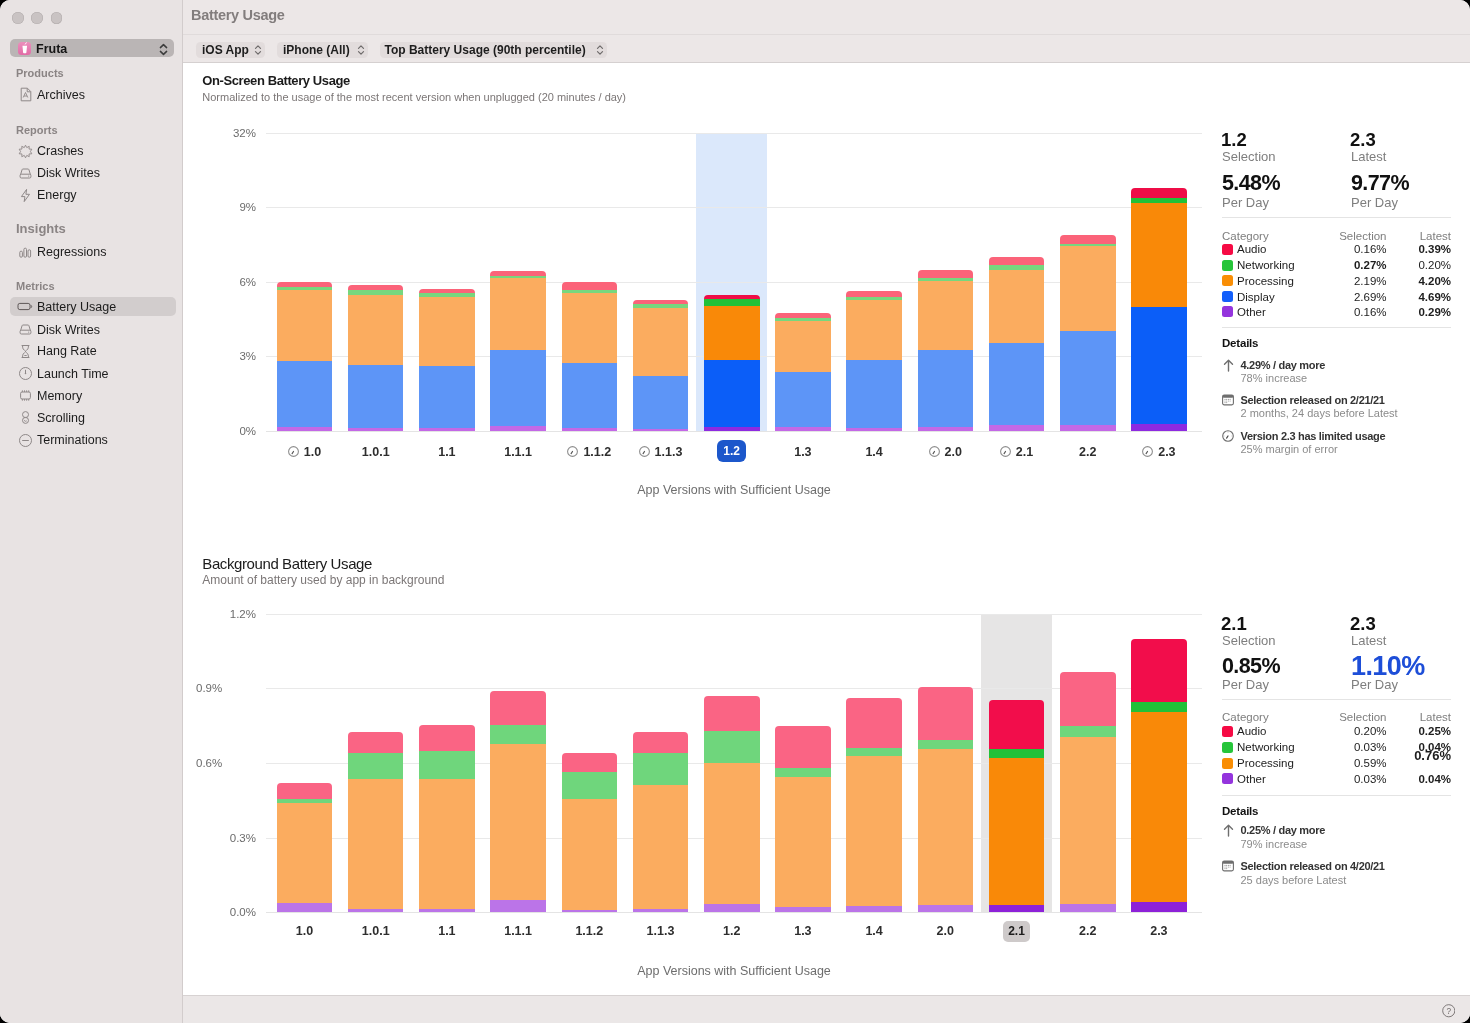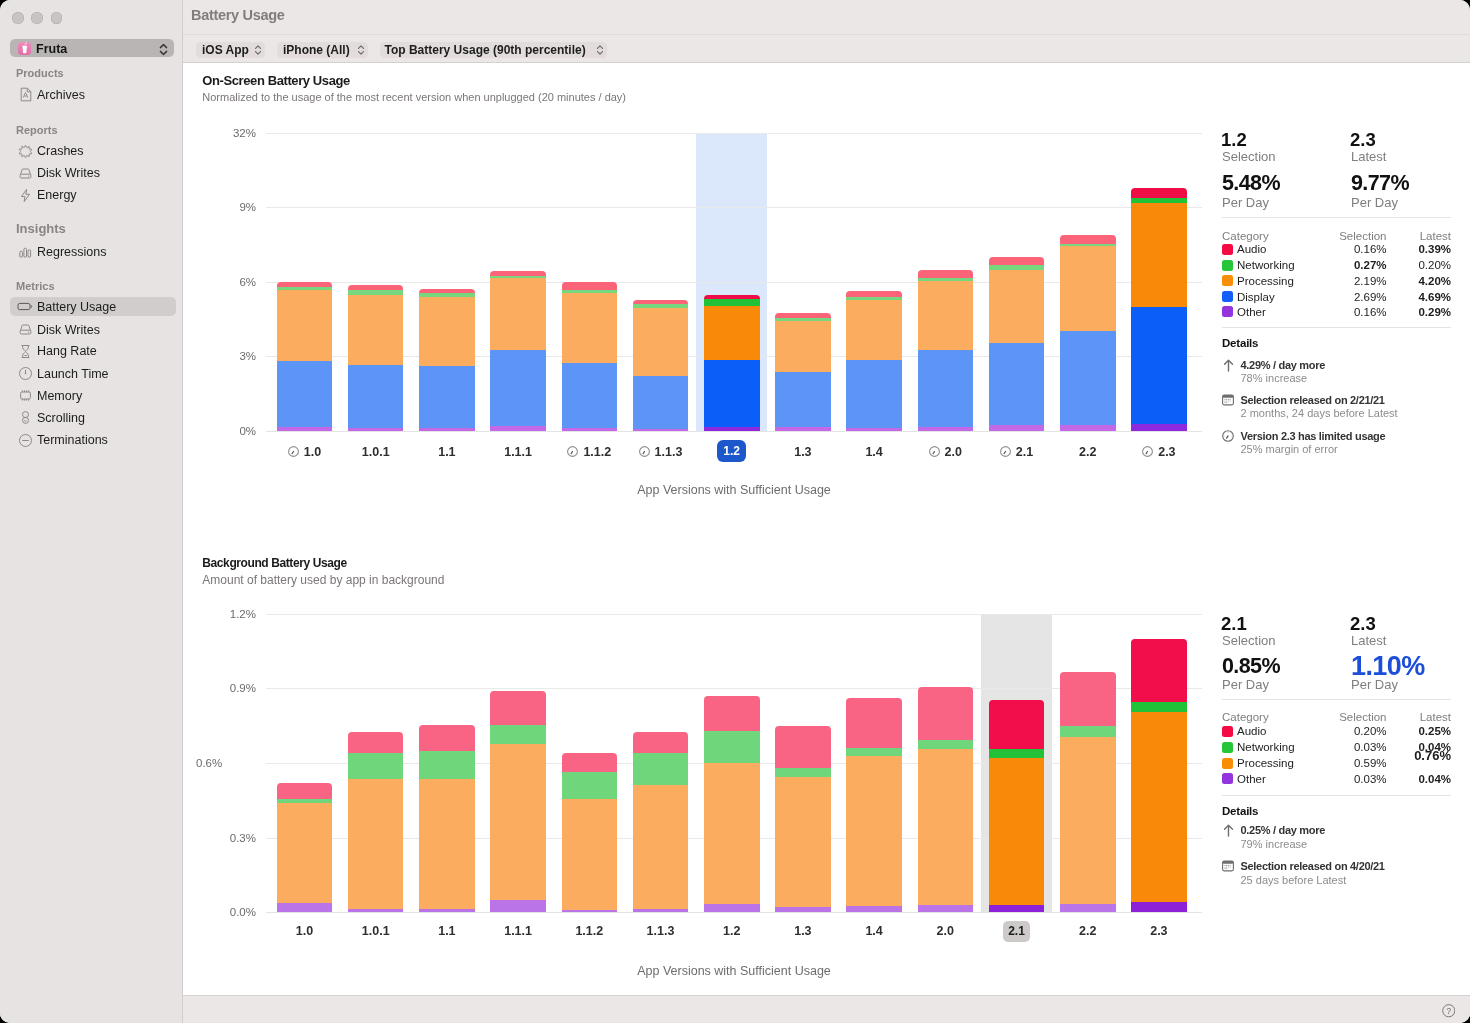--- a/index.html
+++ b/index.html
@@ -151,21 +151,21 @@
     <div style="position:absolute;right:1214px;top:200.0px;width:60px;text-align:right;font-size:11.5px;color:#6b6b6b;line-height:14px" class="yl">9%</div>
     <div style="position:absolute;left:266px;width:936px;top:281.6px;height:1px;background:#e9e9e9"></div>
     <div style="position:absolute;right:1214px;top:274.6px;width:60px;text-align:right;font-size:11.5px;color:#6b6b6b;line-height:14px" class="yl">6%</div>
     <div style="position:absolute;left:266px;width:936px;top:356.1px;height:1px;background:#e9e9e9"></div>
     <div style="position:absolute;right:1214px;top:349.1px;width:60px;text-align:right;font-size:11.5px;color:#6b6b6b;line-height:14px" class="yl">3%</div>
     <div style="position:absolute;left:266px;width:936px;top:430.6px;height:1px;background:#e4e4e4"></div>
     <div style="position:absolute;right:1214px;top:423.6px;width:60px;text-align:right;font-size:11.5px;color:#6b6b6b;line-height:14px" class="yl">0%</div>
 <div style="position:absolute;left:266px;width:936px;top:613.5px;height:1px;background:#e9e9e9"></div>
     <div style="position:absolute;right:1214px;top:606.5px;width:60px;text-align:right;font-size:11.5px;color:#6b6b6b;line-height:14px" class="yl">1.2%</div>
     <div style="position:absolute;left:266px;width:936px;top:688.2px;height:1px;background:#e9e9e9"></div>
-    <div style="position:absolute;right:1214px;top:681.2px;width:60px;text-align:right;font-size:11.5px;color:#6b6b6b;line-height:14px" class="yl">0.9%</div>
+    <div style="position:absolute;right:1214px;top:681.2px;width:60px;font-size:11.5px;color:#6b6b6b;line-height:14px" class="yl">0.9%</div>
     <div style="position:absolute;left:266px;width:936px;top:762.9px;height:1px;background:#e9e9e9"></div>
     <div style="position:absolute;right:1214px;top:755.9px;width:60px;text-align:left;font-size:11.5px;color:#6b6b6b;line-height:14px" class="yl">0.6%</div>
     <div style="position:absolute;left:266px;width:936px;top:837.7px;height:1px;background:#e9e9e9"></div>
     <div style="position:absolute;right:1214px;top:830.7px;width:60px;text-align:right;font-size:11.5px;color:#6b6b6b;line-height:14px" class="yl">0.3%</div>
     <div style="position:absolute;left:266px;width:936px;top:912.4px;height:1px;background:#e4e4e4"></div>
     <div style="position:absolute;right:1214px;top:905.4px;width:60px;text-align:right;font-size:11.5px;color:#6b6b6b;line-height:14px" class="yl">0.0%</div>
 <div style="position:absolute;left:276.8px;top:281.9px;width:55.5px;height:148.7px;border-radius:4px 4px 0 0;background:linear-gradient(to bottom,#fb6379 0.0px 5.1px,#77d77e 5.1px 8.1px,#fbac5f 8.1px 79.1px,#5d95f7 79.1px 144.6px,#c368e6 144.6px 148.7px)"></div>
     <div style="position:absolute;left:347.9px;top:284.8px;width:55.5px;height:145.8px;border-radius:4px 4px 0 0;background:linear-gradient(to bottom,#fb6379 0.0px 5.4px,#77d77e 5.4px 10.0px,#fbac5f 10.0px 80.3px,#5d95f7 80.3px 142.6px,#c368e6 142.6px 145.8px)"></div>
     <div style="position:absolute;left:419.1px;top:288.9px;width:55.5px;height:141.7px;border-radius:4px 4px 0 0;background:linear-gradient(to bottom,#fb6379 0.0px 3.7px,#77d77e 3.7px 8.4px,#fbac5f 8.4px 76.9px,#5d95f7 76.9px 139.1px,#c368e6 139.1px 141.7px)"></div>
     <div style="position:absolute;left:490.4px;top:271.2px;width:55.5px;height:159.4px;border-radius:4px 4px 0 0;background:linear-gradient(to bottom,#fb6379 0.0px 4.8px,#77d77e 4.8px 7.5px,#fbac5f 7.5px 78.9px,#5d95f7 78.9px 155.1px,#c368e6 155.1px 159.4px)"></div>
@@ -260,21 +260,21 @@
     <div style="position:absolute;left:600.5px;top:920.2px;width:120px;height:22px;text-align:center;font-size:12.5px;font-weight:bold;color:#2e2e2e;line-height:22px">1.1.3</div>
     <div style="position:absolute;left:671.7px;top:920.2px;width:120px;height:22px;text-align:center;font-size:12.5px;font-weight:bold;color:#2e2e2e;line-height:22px">1.2</div>
     <div style="position:absolute;left:742.9px;top:920.2px;width:120px;height:22px;text-align:center;font-size:12.5px;font-weight:bold;color:#2e2e2e;line-height:22px">1.3</div>
     <div style="position:absolute;left:814.1px;top:920.2px;width:120px;height:22px;text-align:center;font-size:12.5px;font-weight:bold;color:#2e2e2e;line-height:22px">1.4</div>
     <div style="position:absolute;left:885.3px;top:920.2px;width:120px;height:22px;text-align:center;font-size:12.5px;font-weight:bold;color:#2e2e2e;line-height:22px">2.0</div>
     <div style="position:absolute;left:1003.0px;top:920.6px;width:27px;height:21.4px;border-radius:5px;background:#cecaca;color:#1d1d1d;font-size:12px;font-weight:bold;text-align:center;line-height:21.4px">2.1</div>
     <div style="position:absolute;left:1027.7px;top:920.2px;width:120px;height:22px;text-align:center;font-size:12.5px;font-weight:bold;color:#2e2e2e;line-height:22px">2.2</div>
     <div style="position:absolute;left:1098.9px;top:920.2px;width:120px;height:22px;text-align:center;font-size:12.5px;font-weight:bold;color:#2e2e2e;line-height:22px">2.3</div>
 <div style="position:absolute;left:202.3px;top:74px;font-size:13px;font-weight:bold;color:#1b1b1b;letter-spacing:-0.4px;line-height:13px">On-Screen Battery Usage</div>
     <div style="position:absolute;left:202.3px;top:91px;font-size:11px;color:#7b7676;line-height:12px">Normalized to the usage of the most recent version when unplugged (20 minutes / day)</div>
-    <div style="position:absolute;left:202.3px;top:556.5px;font-size:12px;font-weight:bold;color:#1b1b1b;letter-spacing:-0.4px;line-height:13px">Background Battery Usage</div>
+    <div style="position:absolute;left:202.3px;top:556.5px;font-size:15px;font-weight:normal;color:#1b1b1b;letter-spacing:-0.4px;line-height:13px">Background Battery Usage</div>
     <div style="position:absolute;left:202.3px;top:573.5px;font-size:12px;color:#7b7676;line-height:12px">Amount of battery used by app in background</div>
     <div style="position:absolute;left:434px;top:484px;width:600px;text-align:center;font-size:12.5px;color:#6d6d6d;line-height:13px">App Versions with Sufficient Usage</div>
     <div style="position:absolute;left:434px;top:964.5px;width:600px;text-align:center;font-size:12.5px;color:#6d6d6d;line-height:13px">App Versions with Sufficient Usage</div>
 <div style="position:absolute;left:1221px;top:131px;font-size:18.5px;font-weight:bold;color:#111;line-height:18.5px">1.2</div>
     <div style="position:absolute;left:1350px;top:131px;font-size:18.5px;font-weight:bold;color:#111;line-height:18.5px">2.3</div>
     <div style="position:absolute;left:1222px;top:149.8px;font-size:13px;color:#7e7e7e;line-height:13px">Selection</div>
     <div style="position:absolute;left:1351px;top:149.8px;font-size:13px;color:#7e7e7e;line-height:13px">Latest</div>
     <div style="position:absolute;left:1222px;top:173.4px;font-size:21.5px;font-weight:bold;color:#111;letter-spacing:-0.6px;line-height:21.5px">5.48%</div>
     <div style="position:absolute;left:1351px;top:173.4px;font-size:21.5px;font-weight:bold;color:#111;letter-spacing:-0.6px;line-height:21.5px">9.77%</div>
     <div style="position:absolute;left:1222px;top:195.6px;font-size:13px;color:#7e7e7e;line-height:13px">Per Day</div>

